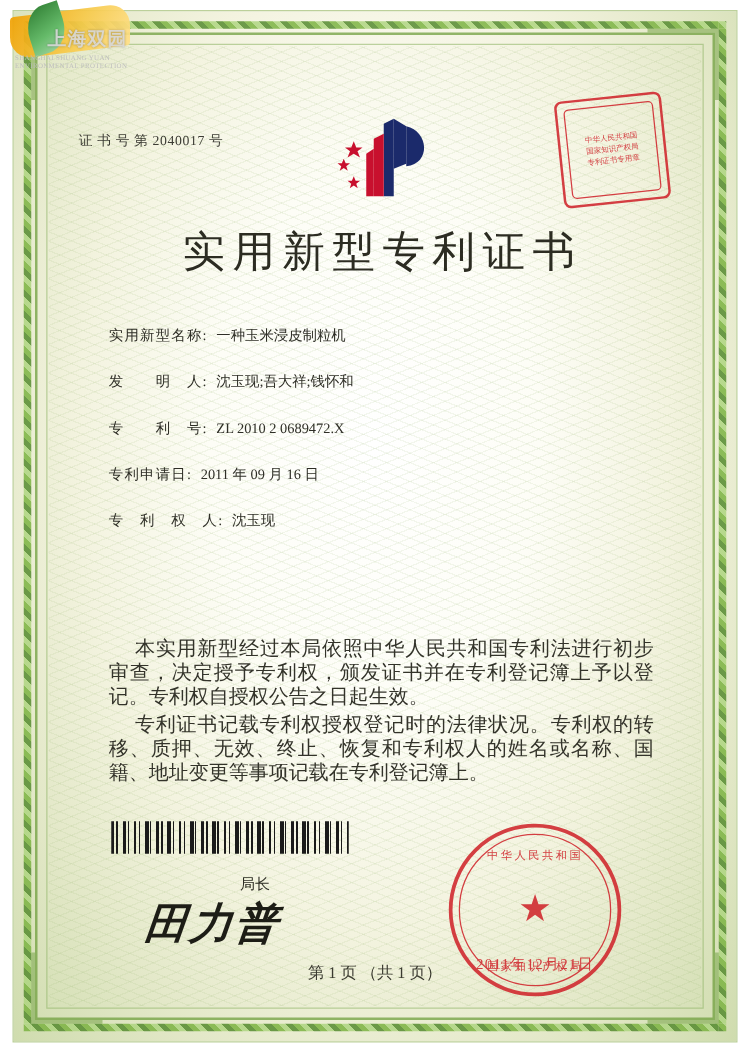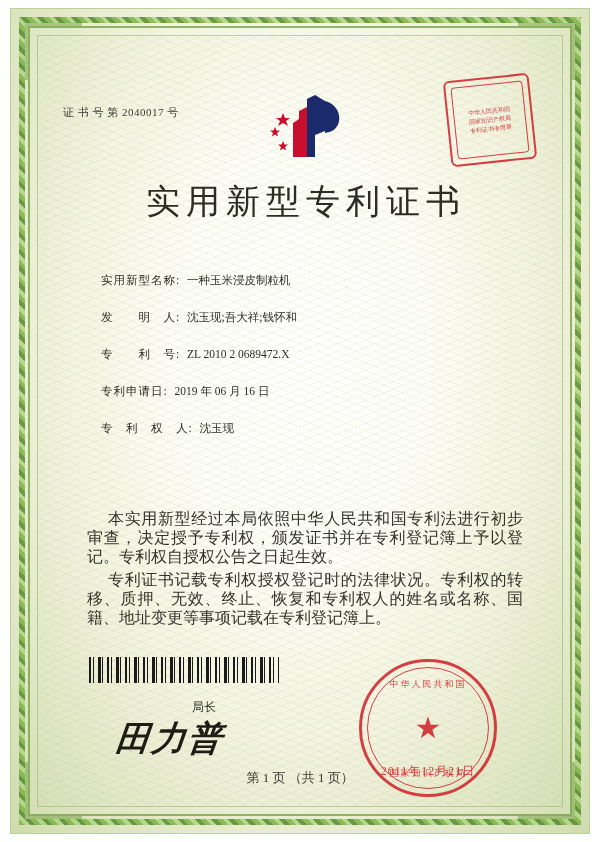--- a/index.html
+++ b/index.html
@@ -136,25 +136,24 @@
     letter-spacing: 6px;
     color: #2c2c22;
     font-weight: normal;
     font-family: "DejaVu Serif", serif;
   }
 
   
   .fields {
     position: absolute;
     left: 76px;
-    top: 264px;
+    top: 252px;
     width: 440px;
     font-size: 11.5px;
     color: #2e2e26;
-    margin-left: 14px;
   }
   .field-row {
     margin-bottom: 22px;
     white-space: nowrap;
   }
   .field-label {
     letter-spacing: 1px;
   }
   .field-value {
     margin-left: 4px;
@@ -375,21 +374,21 @@
       <div class="field-row">
         <span class="field-label">发　　明　人:</span>
         <span class="field-value">沈玉现;吾大祥;钱怀和</span>
       </div>
       <div class="field-row">
         <span class="field-label">专　　利　号:</span>
         <span class="field-value">ZL 2010 2 0689472.X</span>
       </div>
       <div class="field-row">
         <span class="field-label">专利申请日:</span>
-        <span class="field-value">2019 年 06 月 16 日</span>
+        <span class="field-value">2011 年 09 月 16 日</span>
       </div>
       <div class="field-row">
         <span class="field-label">专　利　权　人:</span>
         <span class="field-value">沈玉现</span>
       </div>
     </div>
 
     <div class="body-text">
       <p>本实用新型经过本局依照中华人民共和国专利法进行初步审查，决定授予专利权，颁发证书并在专利登记簿上予以登记。专利权自授权公告之日起生效。</p>
       <p>专利证书记载专利权授权登记时的法律状况。专利权的转移、质押、无效、终止、恢复和专利权人的姓名或名称、国籍、地址变更等事项记载在专利登记簿上。</p>
@@ -406,14 +405,20 @@
       <div class="ring"></div>
       <div class="seal-arc-top">中华人民共和国</div>
       <div class="seal-star">★</div>
       <div class="seal-arc-bottom">国家知识产权局</div>
       <div class="seal-date">2011年12月21日</div>
     </div>
 
     <div class="page-foot">第 1 页 （共 1 页）</div>
   </div>
 
+  <div class="watermark">
+    <div class="wm-ribbon"></div>
+    <div class="wm-leaf"></div>
+    <div class="wm-text">上海双园</div>
+    <div class="wm-sub">SHANGHAI SHUANG YUAN ENVIRONMENTAL PROTECTION</div>
+  </div>
 
 </div>
 
 </body></html>

